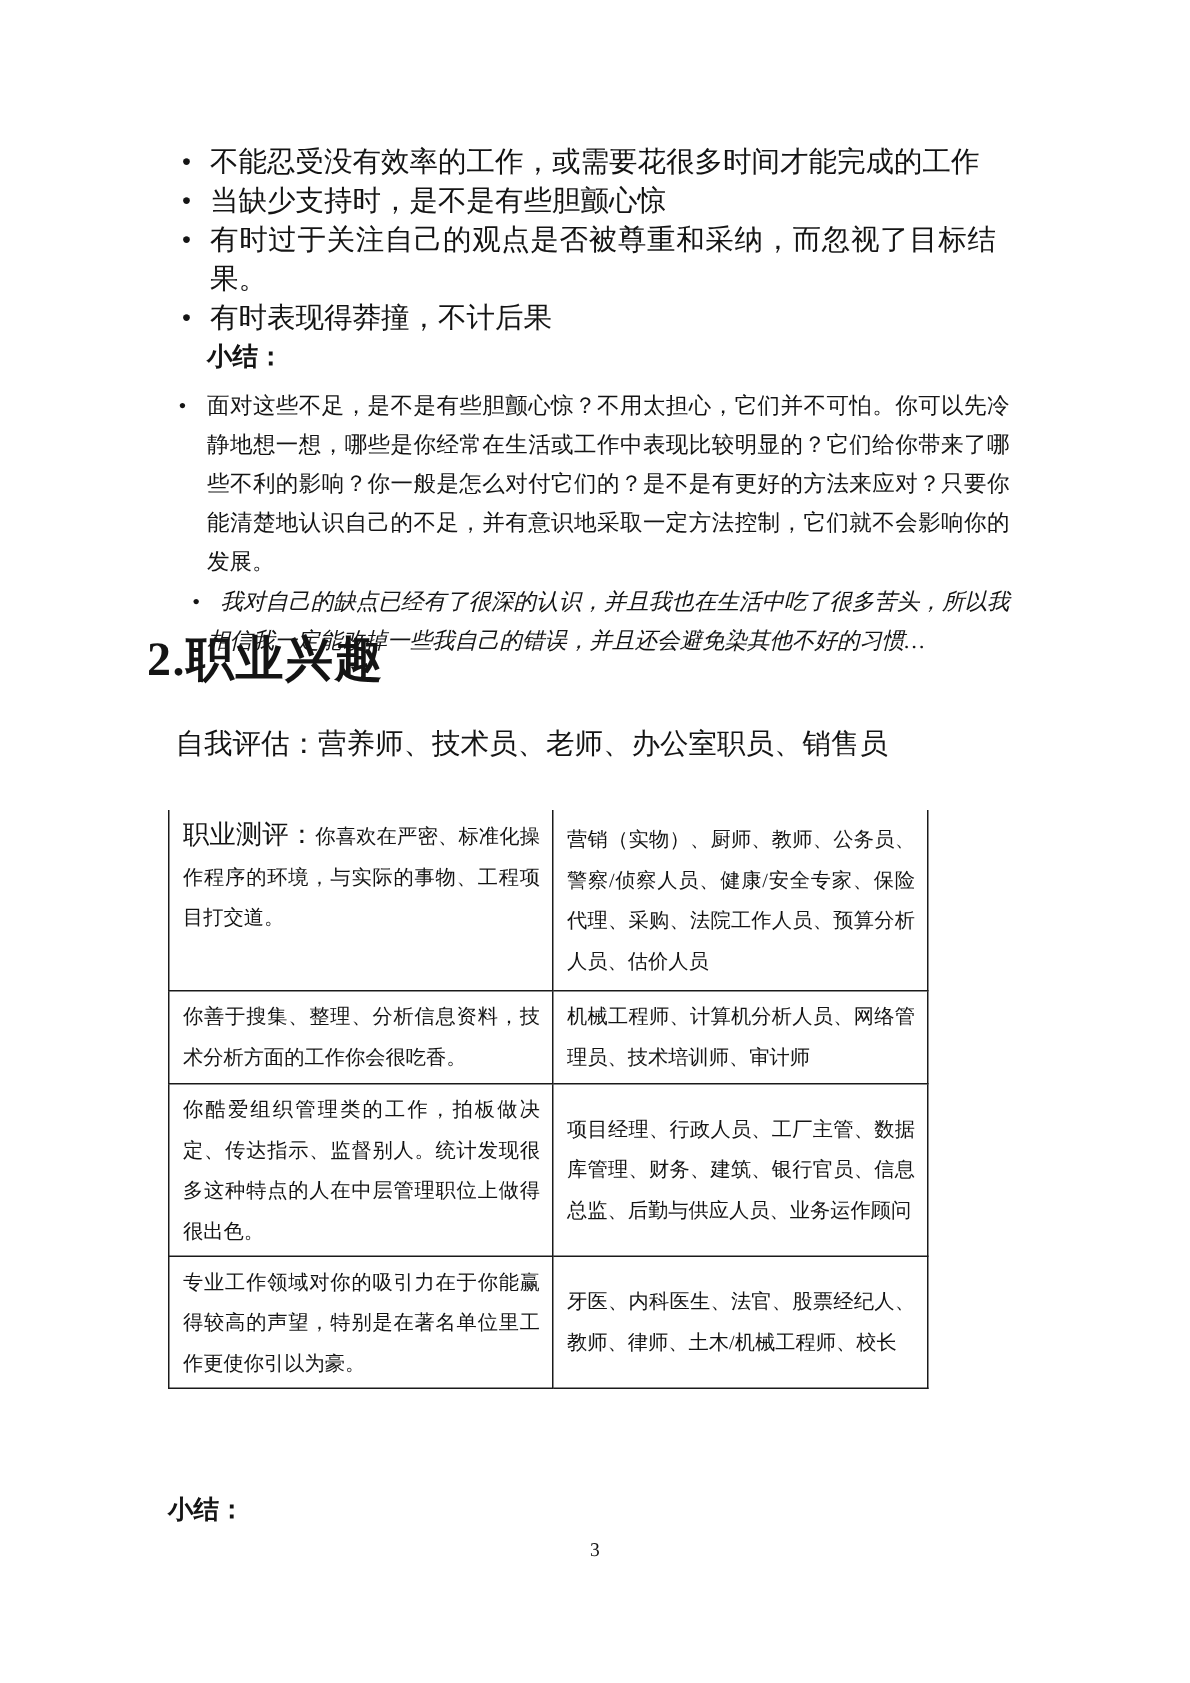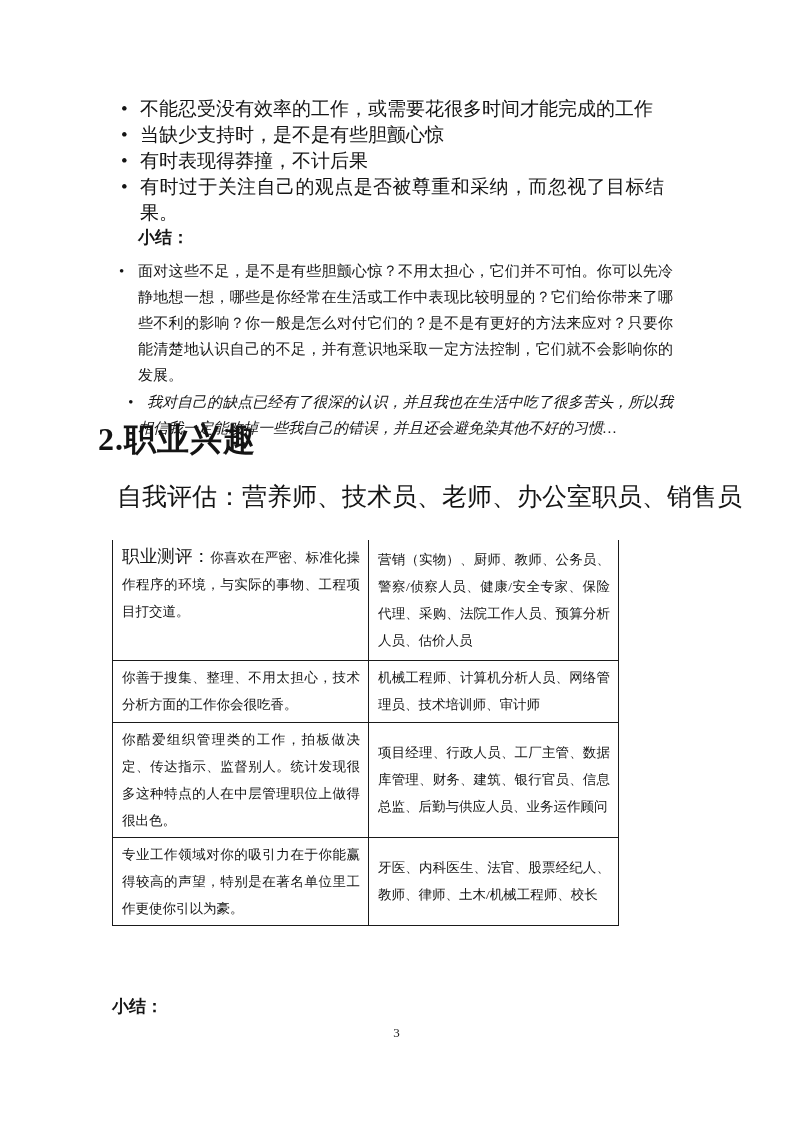--- a/index.html
+++ b/index.html
@@ -42,21 +42,21 @@
   .list-reflection li + li { margin-top: 1px; font-style: italic; }
   .list-reflection li:nth-child(2) { text-indent: 9px; }
 
   .section-heading {
     left: 98px; top: 417px;
     font-size: 32px; font-weight: 700; line-height: 44px;
     letter-spacing: 1px;
   }
   .self-assessment {
     left: 117px; top: 484px;
-    font-size: 25px; line-height: 26px;
+    font-size: 19px; line-height: 26px;
   }
 
   
   table.career-table {
     position: absolute;
     left: 112px; top: 540px;
     width: 506px;
     border-collapse: collapse;
     table-layout: fixed;
   }
@@ -87,22 +87,22 @@
     text-align: center;
     font-size: 13px; line-height: 18px;
   }
 </style>
 </head>
 <body>
 
 <ul class="doc-list list-weaknesses abs">
   <li>不能忍受没有效率的工作，或需要花很多时间才能完成的工作</li>
   <li>当缺少支持时，是不是有些胆颤心惊</li>
+  <li>有时过于关注自己的观点是否被尊重和采纳，而忽视了目标结果。</li>
   <li>有时表现得莽撞，不计后果</li>
-  <li>有时过于关注自己的观点是否被尊重和采纳，而忽视了目标结果。</li>
 </ul>
 
 <div class="summary-1 abs">小结：</div>
 
 <ul class="doc-list list-reflection abs">
   <li>面对这些不足，是不是有些胆颤心惊？不用太担心，它们并不可怕。你可以先冷静地想一想，哪些是你经常在生活或工作中表现比较明显的？它们给你带来了哪些不利的影响？你一般是怎么对付它们的？是不是有更好的方法来应对？只要你能清楚地认识自己的不足，并有意识地采取一定方法控制，它们就不会影响你的发展。</li>
   <li>我对自己的缺点已经有了很深的认识，并且我也在生活中吃了很多苦头，所以我相信我一定能改掉一些我自己的错误，并且还会避免染其他不好的习惯…</li>
 </ul>
 
 <div class="section-heading abs">2.职业兴趣</div>
@@ -113,21 +113,21 @@
   <colgroup>
       <col class="c-left">
       <col class="c-right">
     </colgroup>
   <tbody>
     <tr class="row-1">
       <td class="trait-cell"><span class="cell-label">职业测评：</span><span>你喜欢在严密、标准化操作程序的环境，与实际的事物、工程项目打交道。</span></td>
       <td class="careers-cell">营销（实物）、厨师、教师、公务员、警察/侦察人员、健康/安全专家、保险代理、采购、法院工作人员、预算分析人员、估价人员</td>
     </tr>
     <tr class="row-2">
-      <td class="trait-cell">你善于搜集、整理、不用太担心，技术分析方面的工作你会很吃香。</td>
+      <td class="trait-cell">你善于搜集、整理、分析信息资料，技术分析方面的工作你会很吃香。</td>
       <td class="careers-cell">机械工程师、计算机分析人员、网络管理员、技术培训师、审计师</td>
     </tr>
     <tr class="row-3">
       <td class="trait-cell">你酷爱组织管理类的工作，拍板做决定、传达指示、监督别人。统计发现很多这种特点的人在中层管理职位上做得很出色。</td>
       <td class="careers-cell">项目经理、行政人员、工厂主管、数据库管理、财务、建筑、银行官员、信息总监、后勤与供应人员、业务运作顾问</td>
     </tr>
     <tr class="row-4">
       <td class="trait-cell">专业工作领域对你的吸引力在于你能赢得较高的声望，特别是在著名单位里工作更使你引以为豪。</td>
       <td class="careers-cell">牙医、内科医生、法官、股票经纪人、教师、律师、土木/机械工程师、校长</td>
     </tr>

